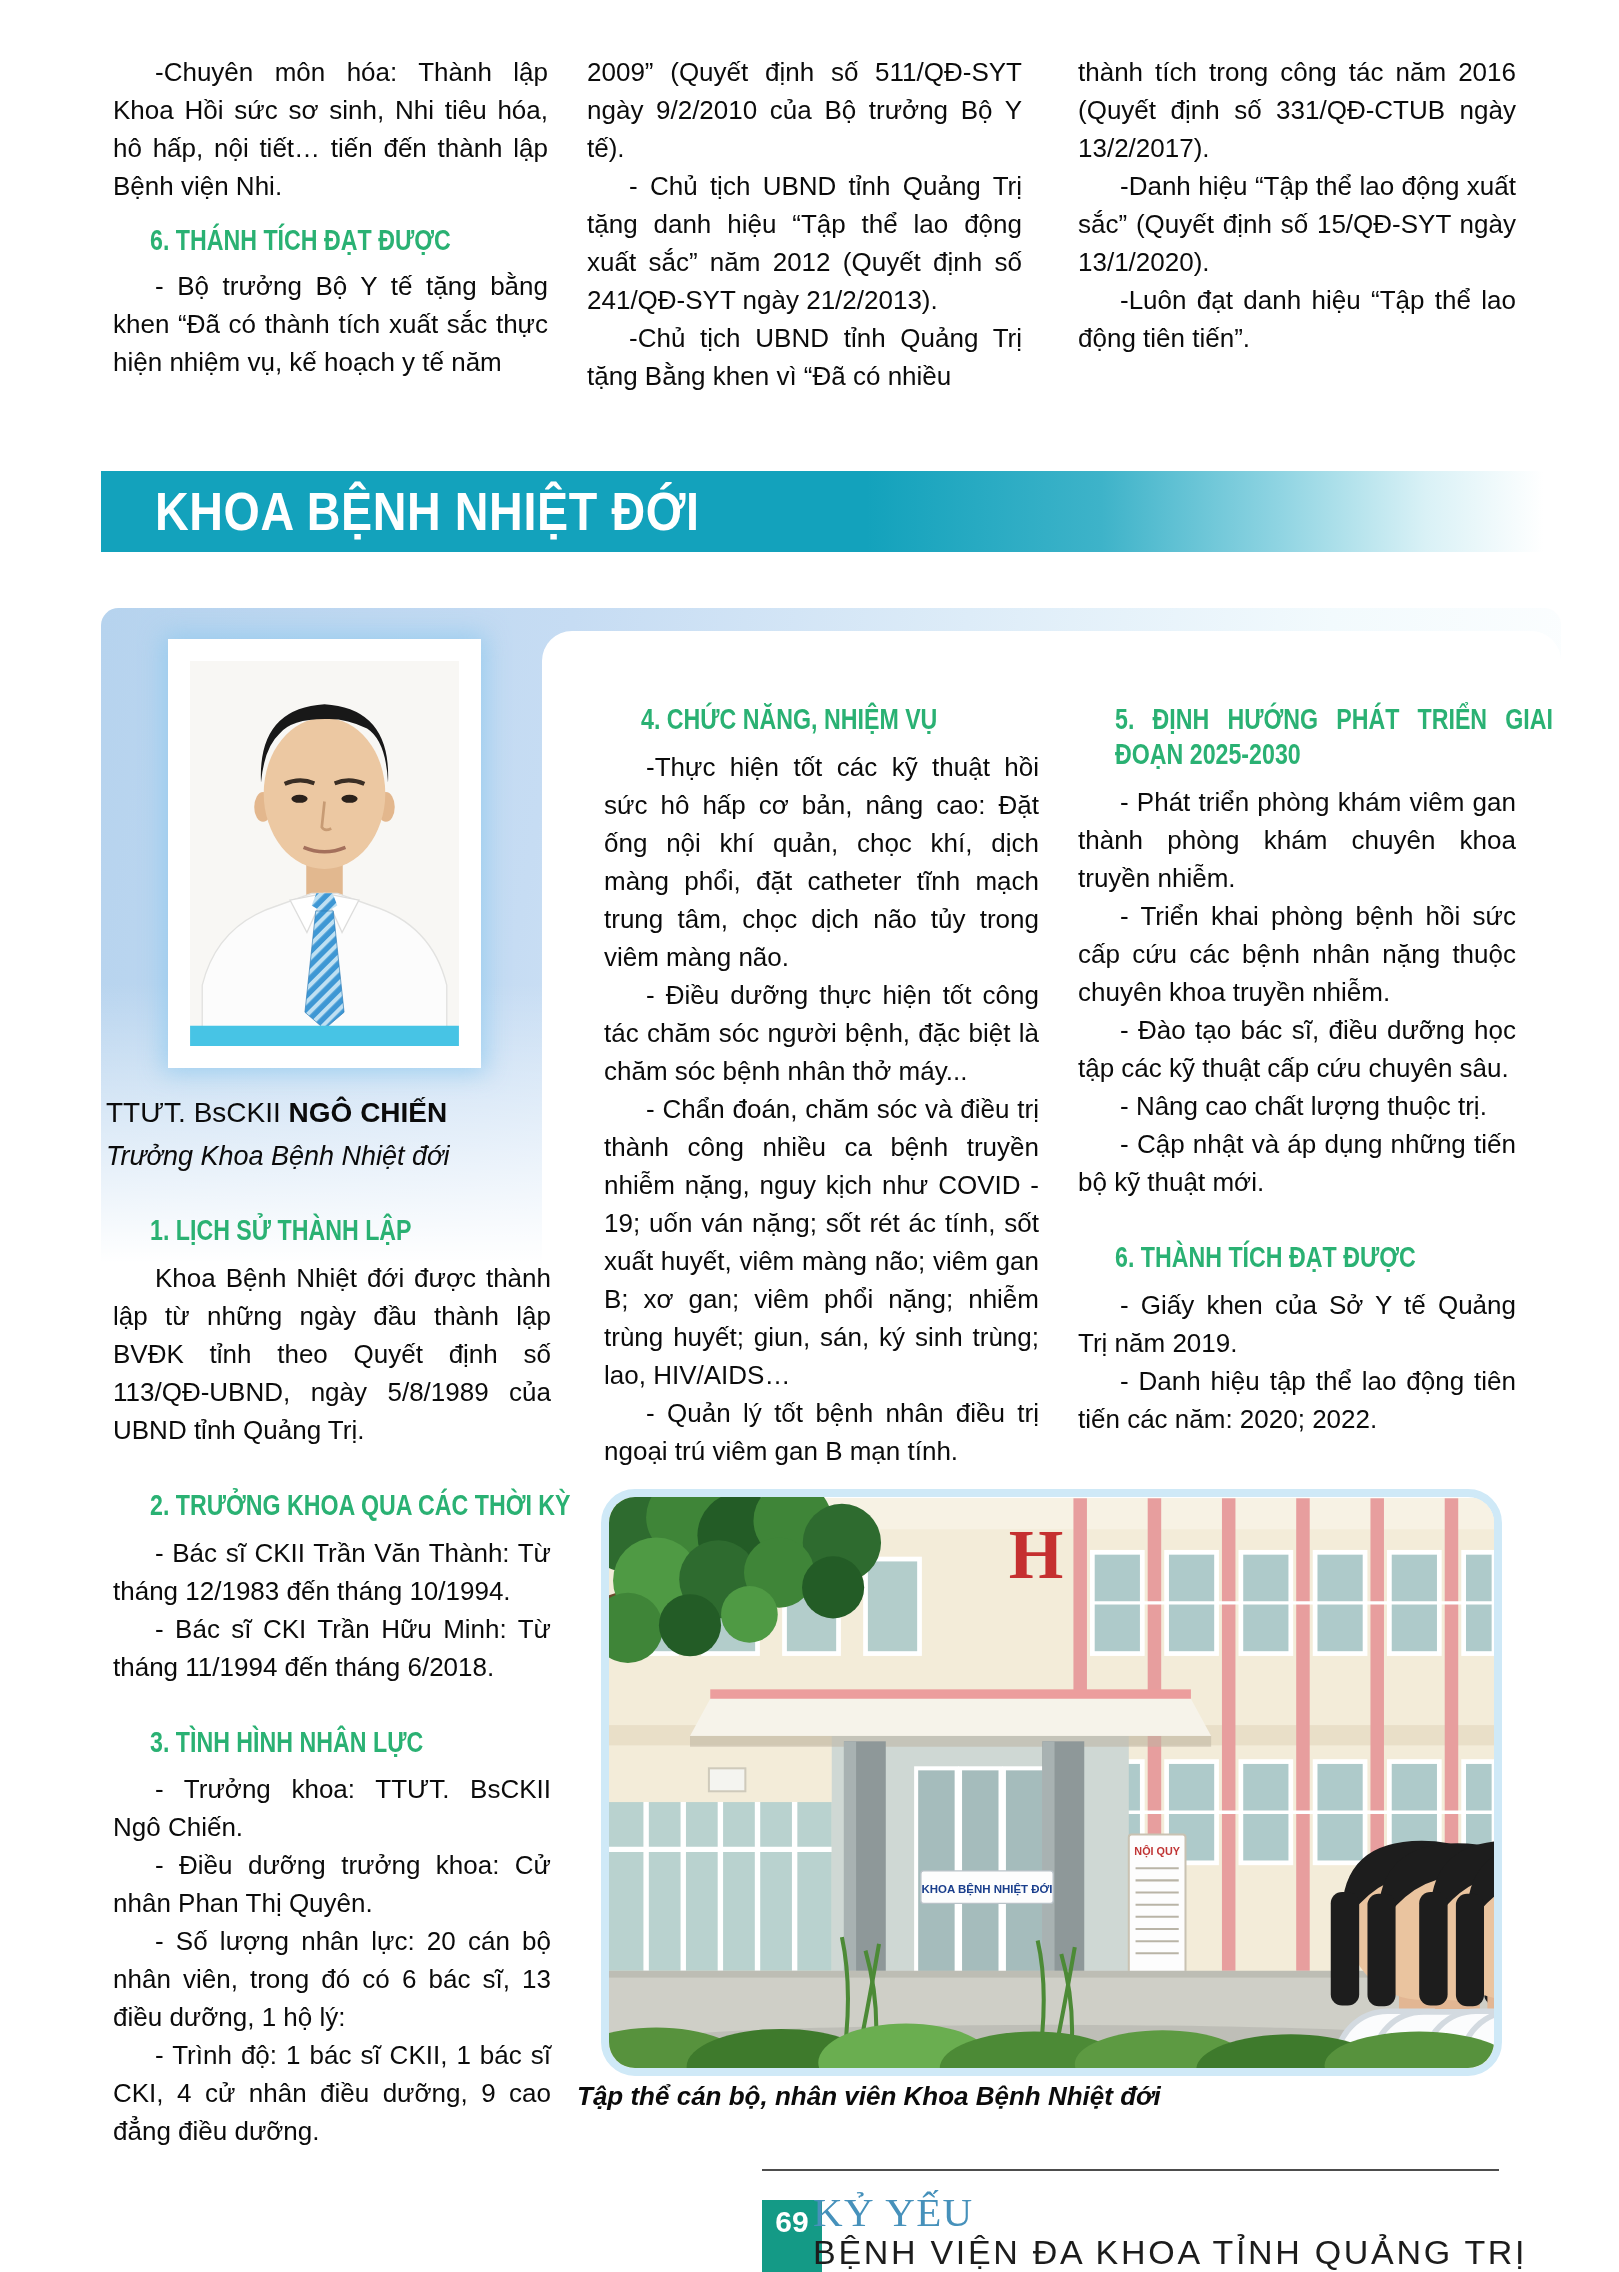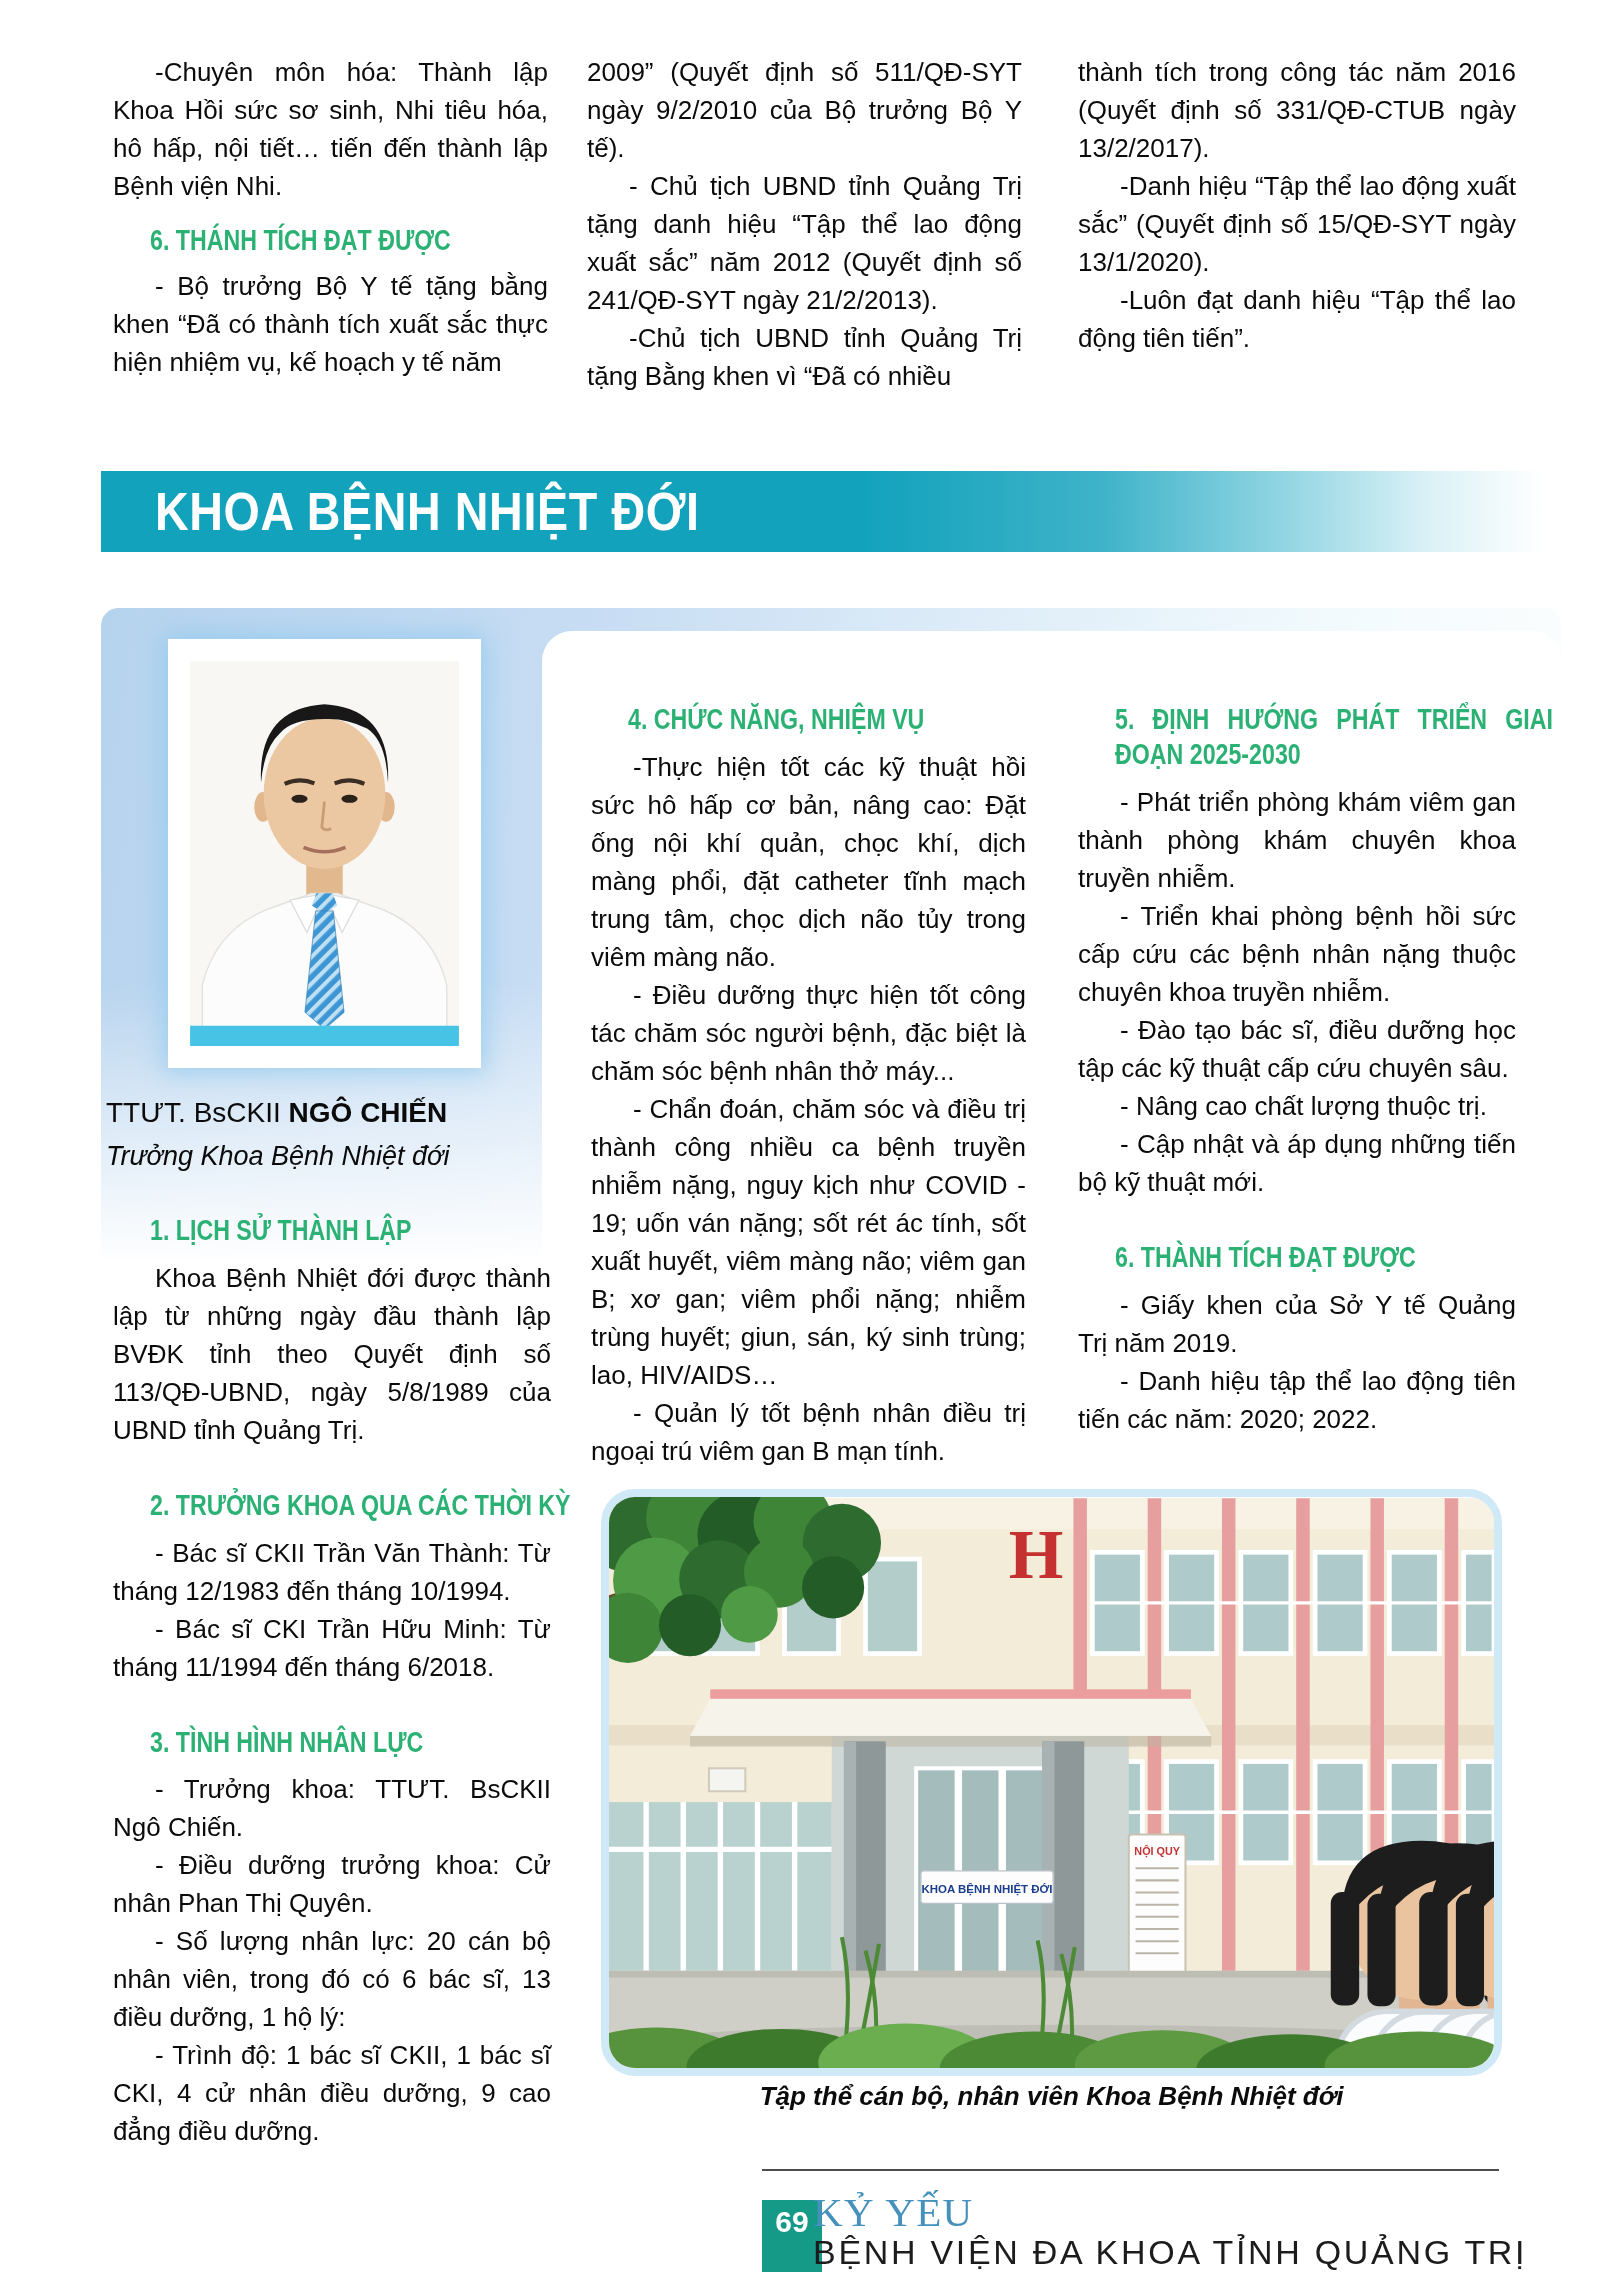--- a/index.html
+++ b/index.html
@@ -35,27 +35,27 @@
   
   #portrait{position:absolute;left:168px;top:639px;width:313px;height:429px;background:#ffffff;
     box-shadow:0 0 23px 5.4px rgba(140,200,238,.75);box-sizing:border-box;padding:22px;}
   #portrait svg{display:block;width:100%;height:100%;}
   #pcaptions{position:absolute;left:106px;top:1095px;width:439px;text-align:left;}
   #pcap1{font-size:28px;line-height:36px;}
   #pcap1 .nm{font-weight:700;}
   #pcap2{font-size:27px;line-height:35px;font-style:italic;margin-top:8px;}
   
   #leftcol{position:absolute;left:113px;top:1213px;width:438px;}
-  #midcol{position:absolute;left:591px;top:702px;width:435px;}
+  #midcol{position:absolute;left:604px;top:702px;width:435px;}
   #rightcol{position:absolute;left:1078px;top:702px;width:438px;}
   
   #gphoto{position:absolute;left:601px;top:1489px;width:901px;height:587px;box-sizing:border-box;
     border:8px solid #cfe9f7;border-radius:34px;background:#ffffff;overflow:hidden;}
   #gphoto svg{display:block;width:100%;height:100%;}
-  #gcaption{position:absolute;left:601px;top:2081px;width:901px;text-align:center;
+  #gcaption{position:absolute;left:577px;top:2081px;width:901px;text-align:left;
     font-size:26px;font-style:italic;font-weight:700;}
   
   #frule{position:absolute;left:762px;top:2169px;width:737px;height:2px;background:#4d4d4d;}
   #fblock{position:absolute;left:762px;top:2200px;width:60px;height:73px;background:#149a86;
     color:#ffffff;font-weight:700;font-size:30px;text-align:center;line-height:43px;}
   #ftitle{position:absolute;left:813px;top:2188px;font-family:"Liberation Serif",serif;
     font-weight:400;font-size:41px;color:#4691bb;letter-spacing:1.4px;}
   #fsub{position:absolute;left:813px;top:2233px;font-size:34px;color:#1c1c1c;letter-spacing:2.7px;}
 </style>
 </head>

